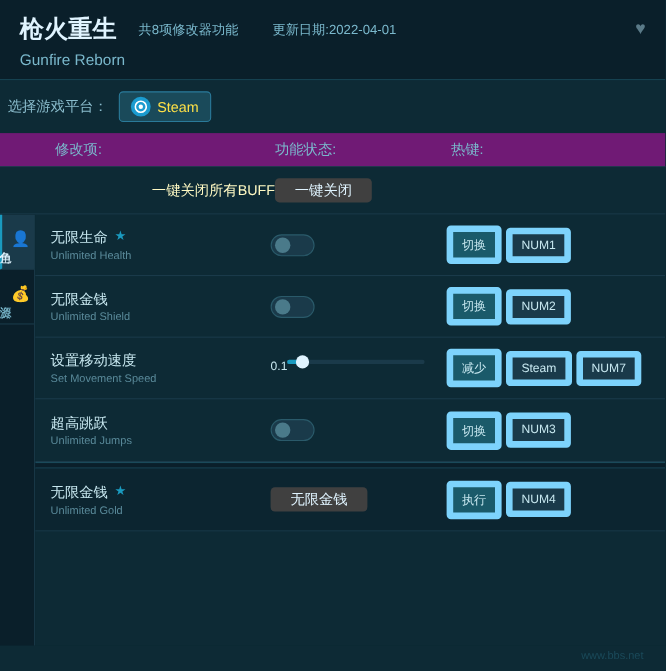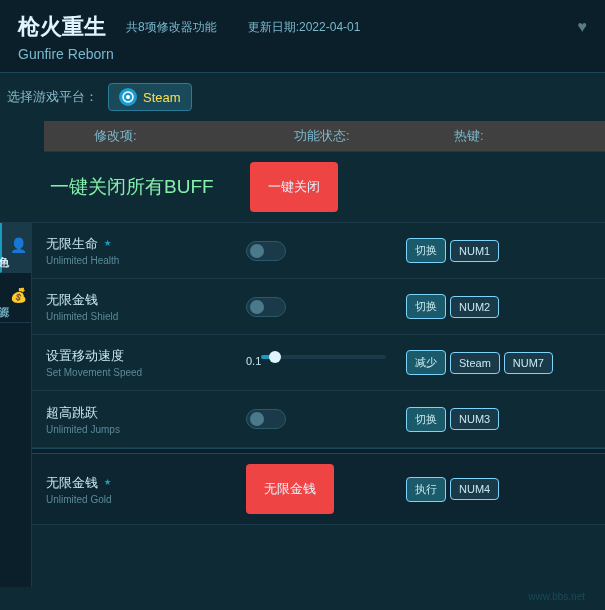--- a/index.html
+++ b/index.html
@@ -85,48 +85,48 @@
       align-items: center;
       justify-content: center;
       font-size: 10px;
       color: white;
     }
 
     
     .col-headers {
       display: flex;
       padding: 6px 18px 6px 50px;
-      background: #404040;
+      background: #701a75;
       font-size: 13px;
       color: #7ab8cc;
       border-bottom: 1px solid #1a3a4a;
-      margin-left: 44px;
     }
     .col-mod { flex: 0 0 200px; }
     .col-status { flex: 0 0 160px; }
     .col-hotkey { flex: 1; }
 
     
     .oneclick-row {
       display: flex;
       align-items: center;
       padding: 10px 18px 10px 50px;
       background: #0d2a35;
       border-bottom: 1px solid #1a3a4a;
     }
     .oneclick-label {
       flex: 0 0 200px;
-      font-size: 19px;
-      color: #86efac;
+      font-size: 13px;
+      color: #fef9c3;
+      text-align: right;
     }
     .oneclick-btn {
-      background: #ef4444;
+      background: #404040;
       border: none;
       border-radius: 4px;
-      padding: 16px 18px;
+      padding: 2px 18px;
       color: #e0f4ff;
       font-size: 13px;
       cursor: pointer;
       font-family: Liberation Sans, sans-serif;
     }
 
     
     .main-content {
       display: flex;
       flex: 1;
@@ -186,21 +186,20 @@
     }
 
     .mod-name-col {
       flex: 0 0 200px;
     }
     .mod-name-cn {
       font-size: 13px;
       color: #c8e8f0;
       display: flex;
       gap: 6px;
-      font-family: Liberation Mono, monospace;
     }
     .mod-name-en {
       font-size: 10px;
       color: #5a8a9a;
       margin-top: 2px;
     }
     .star-icon {
       color: #1a9abf;
       font-size: 12px;
     }
@@ -275,21 +274,21 @@
       background: #e0f4ff;
       position: absolute;
       top: -4px;
       left: 6%;
       cursor: pointer;
     }
 
     
     .hotkey-btn {
       background: #1a3a4a;
-      border: 1px solid #7dd3fc;
+      border: 6px solid #7dd3fc;
       border-radius: 4px;
       padding: 4px 8px;
       color: #c8e8f0;
       font-size: 11px;
       cursor: pointer;
       font-family: inherit;
       white-space: nowrap;
     }
     .hotkey-btn.primary {
       background: #1a5a6a;

